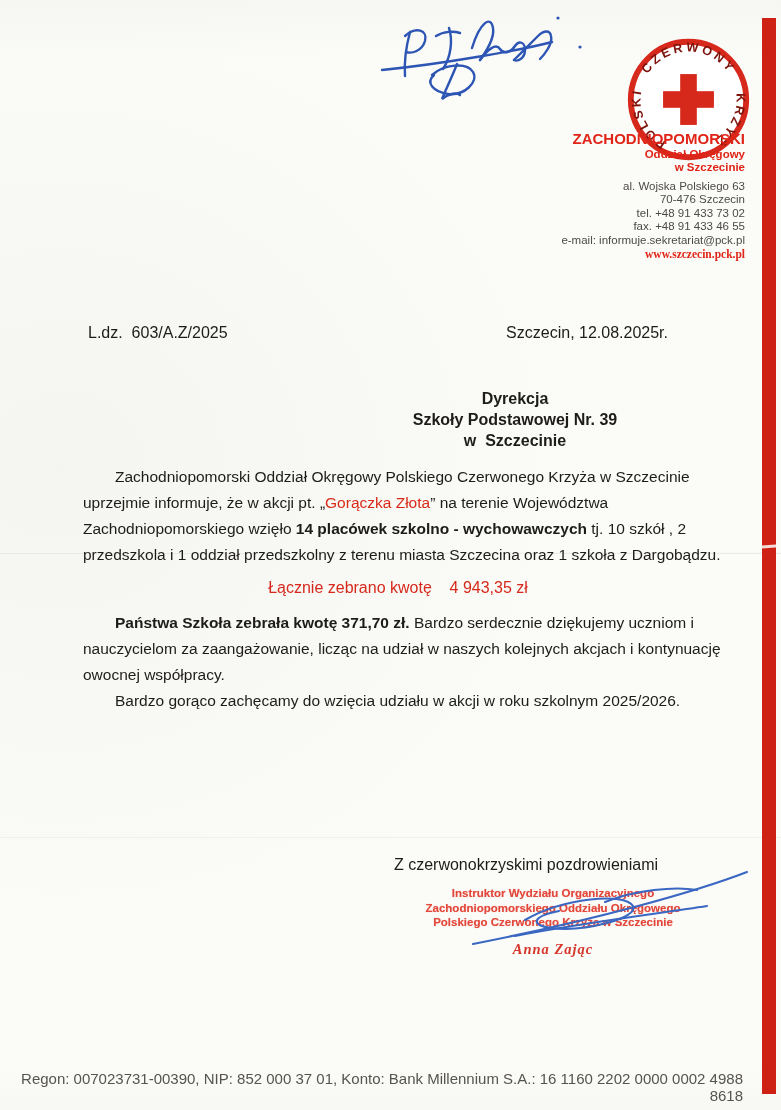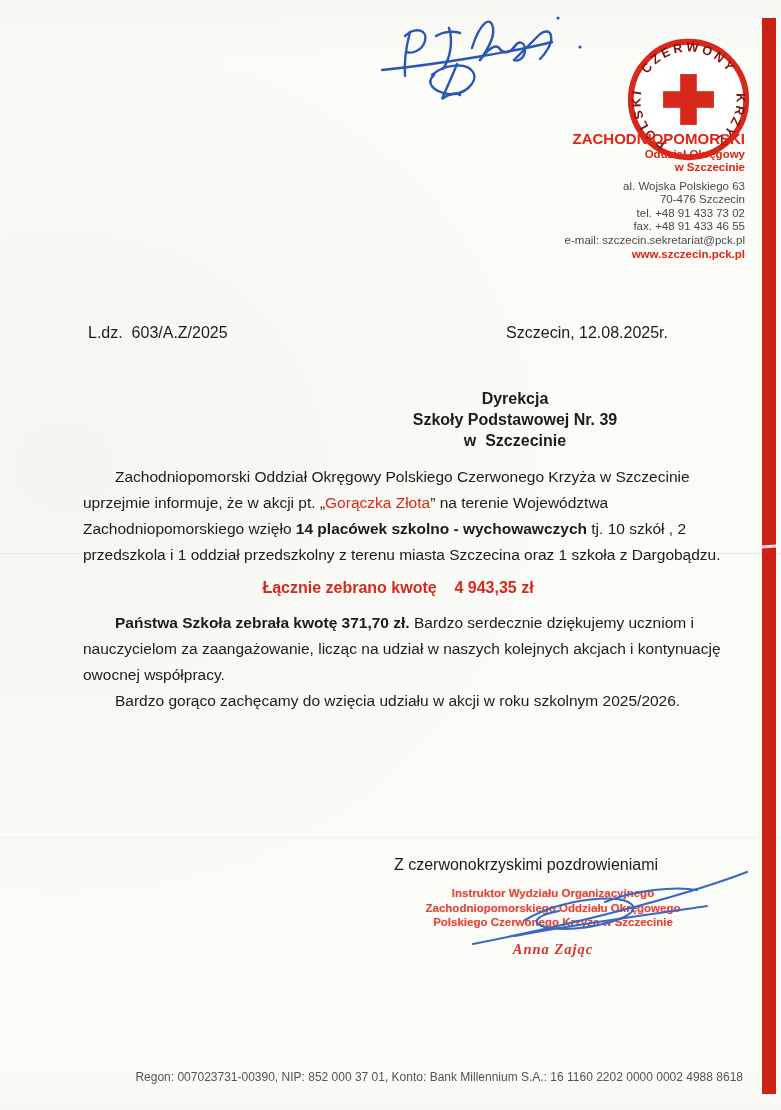--- a/index.html
+++ b/index.html
@@ -19,50 +19,50 @@
     background:linear-gradient(180deg, rgba(255,255,255,0.9), rgba(168,168,160,0.28));}
   .stripe{position:absolute;top:18px;right:5px;width:14px;height:1076px;background:#ce2115;}
   .stripe-break{position:absolute;top:545px;right:2px;width:20px;height:3px;
     background:rgba(251,251,248,0.85);transform:rotate(-4deg);}
 
   
   .org-block{position:absolute;top:130px;right:36px;text-align:right;line-height:13px;}
   .org-name{font-size:15px;font-weight:bold;color:#e02417;line-height:18px;}
   .org-sub{font-size:11.5px;font-weight:bold;color:#e02417;}
   .org-contact{margin-top:6px;font-size:11.5px;color:#4c4a47;line-height:13.4px;text-align:right;}
-  .org-web{font-size:11.5px;font-weight:bold;color:#e02417;margin-top:1px;}
+  .org-web{font-size:11.5px;font-weight:bold;color:#e02417;margin-top:1px;font-family:Liberation Serif, serif;}
 
   
   .ref-row{position:absolute;top:324px;left:88px;right:113px;display:flex;
     justify-content:space-between;font-size:16px;}
 
   
   .addressee{position:absolute;top:388px;left:315px;width:400px;text-align:center;
     font-size:16px;font-weight:bold;line-height:21px;}
 
   
   .body-text{position:absolute;top:464px;left:83px;width:672px;font-size:15.5px;line-height:26px;}
   .body-text p{margin:0;text-indent:32px;white-space:pre-wrap;}
   .seg-b{font-weight:bold;}
   .seg-red{color:#d92a17;}
   .seg-struck{text-decoration:line-through;text-decoration-color:#2d55b4;text-decoration-thickness:2px;}
   .total-line{width:630px;margin:7px 0 9px 0;text-align:center;white-space:pre;
-    font-size:16px;font-weight:bold;color:#d6291c;}
+    font-size:16px;font-weight:normal;color:#d6291c;}
 
   
   .salutation{position:absolute;top:856px;left:356px;width:340px;text-align:center;font-size:16px;}
   .stamp-block{position:absolute;top:886px;left:398px;width:310px;text-align:center;
     font-size:11.5px;font-weight:bold;line-height:14.5px;color:#e13a2c;
     text-shadow:0 0 1px rgba(224,58,44,0.45);opacity:0.93;}
   .signer-name{position:absolute;top:941px;left:478px;width:150px;text-align:center;
     font-family:"Liberation Serif",serif;font-style:italic;font-weight:600;
     font-size:14.5px;letter-spacing:1px;color:#d6352a;}
 
   .footer-line{position:absolute;top:1070px;left:0;right:38px;text-align:right;
-    font-size:12px;color:#56544f;}
+    font-size:15px;color:#56544f;}
 
   svg.sig{position:absolute;}
 </style>
 </head>
 <body>
 
 <div>
   <div class="scan-tint"></div>
   <div class="crease" style="top:552px"></div>
   <div class="crease" style="top:836px;opacity:.6"></div>
@@ -102,21 +102,21 @@
 
   <div class="org-block">
     <div class="org-name">ZACHODNIOPOMORSKI</div>
     <div class="org-sub">Oddział Okręgowy</div>
     <div class="org-sub">w Szczecinie</div>
     <div class="org-contact">
       <div>al. Wojska Polskiego 63</div>
       <div>70-476 Szczecin</div>
       <div>tel. +48 91 433 73 02</div>
       <div>fax. +48 91 433 46 55</div>
-      <div>e-mail: szczecin.sekretariat@pck.pl</div>
+      <div>e-mail: informuje.sekretariat@pck.pl</div>
     </div>
     <div class="org-web">www.szczecin.pck.pl</div>
   </div>
 
   <div class="ref-row">
     <span style="white-space:pre;">L.dz.  603/A.Z/2025</span>
     <span>Szczecin, 12.08.2025r.</span>
   </div>
 
   <div class="addressee">

